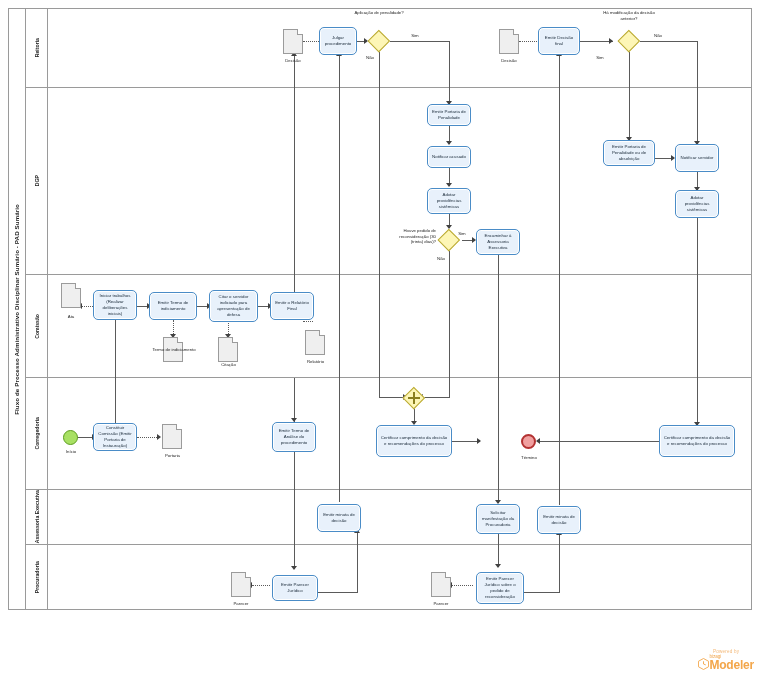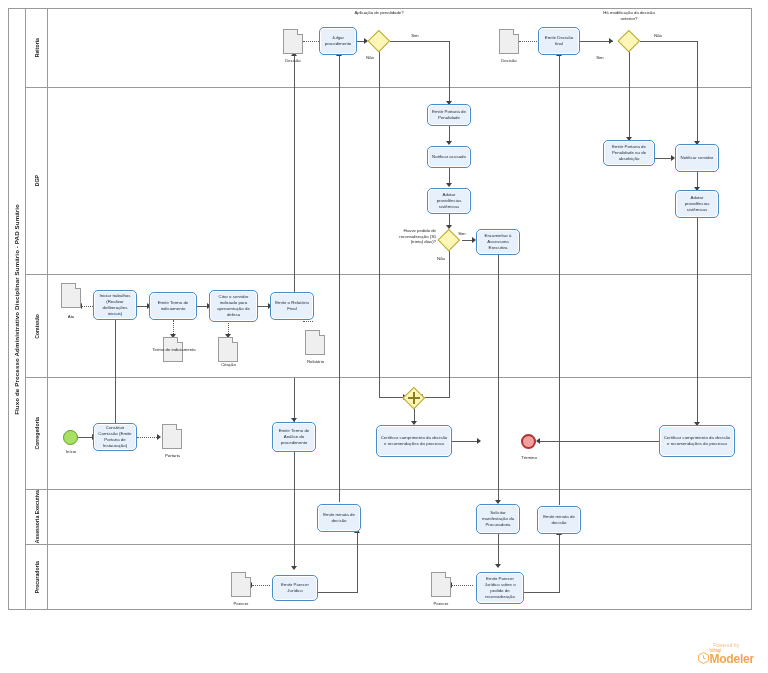--- a/index.html
+++ b/index.html
@@ -51,21 +51,21 @@
   .dl{position:absolute;}
   .dl.h{height:0;border-top:1px dotted #5a5a5a;}
   .dl.v{width:0;border-left:1px dotted #5a5a5a;}
   .ar{position:absolute;width:0;height:0;}
   .ar.r{border-top:3px solid transparent;border-bottom:3px solid transparent;border-left:4.5px solid #404040;}
   .ar.l{border-top:3px solid transparent;border-bottom:3px solid transparent;border-right:4.5px solid #404040;}
   .ar.d{border-left:3px solid transparent;border-right:3px solid transparent;border-top:4.5px solid #404040;}
   .ar.u{border-left:3px solid transparent;border-right:3px solid transparent;border-bottom:4.5px solid #404040;}
 
   
-  .wm{position:absolute;right:14px;bottom:8px;text-align:center;color:#f0a44a;}
+  .wm{position:absolute;right:14px;bottom:2px;text-align:center;color:#f0a44a;}
   .wm .pb{font-size:4.6px;color:#f3b878;letter-spacing:.2px;}
   .wm .bz{font-size:4.6px;color:#f0a44a;margin-left:11px;text-align:left;}
   .wm .md{font-size:12px;color:#f3a64a;font-weight:bold;letter-spacing:-.2px;margin-left:11px;text-align:left;line-height:1;}
   .wm .hexwrap{position:relative;}
   .hex{position:absolute;left:0;bottom:1px;width:11px;height:12px;}
 </style>
 </head>
 <body>
 
 <div id="canvas">

